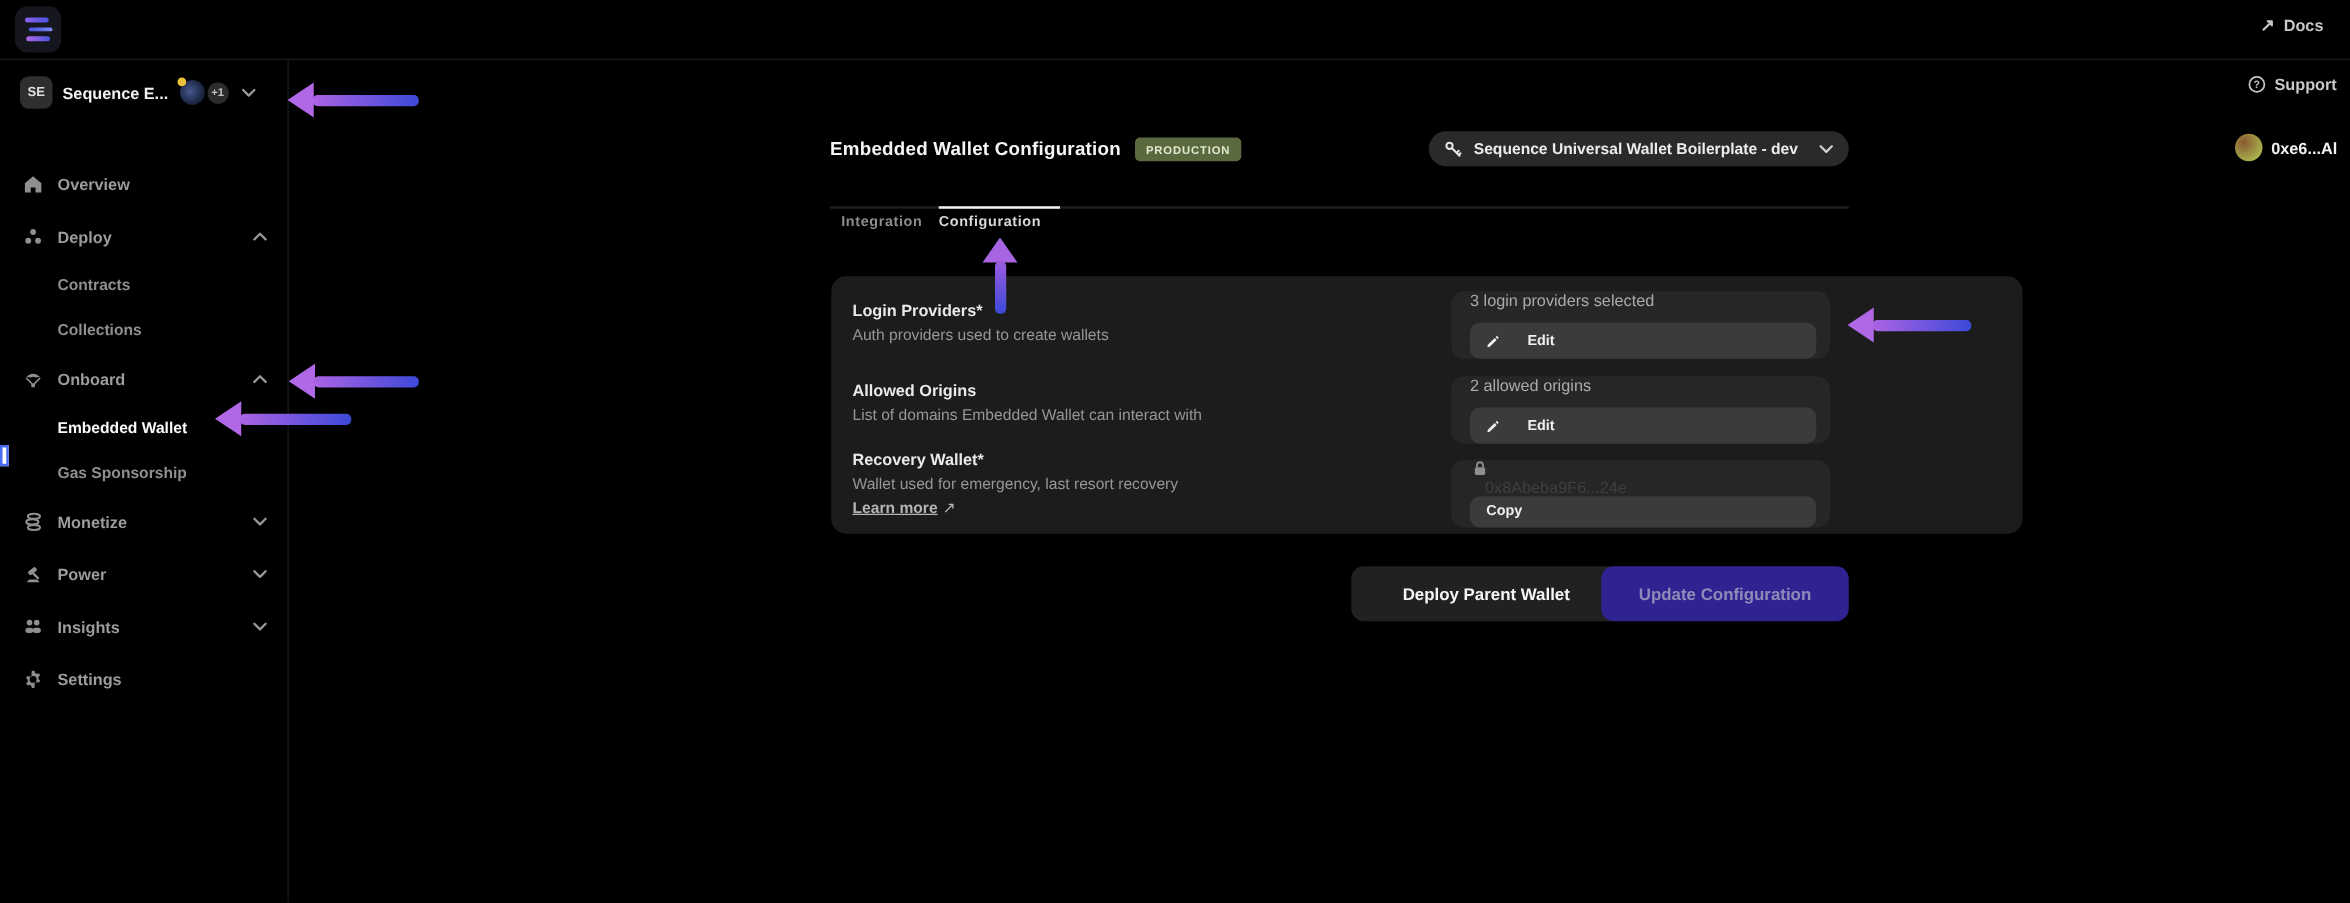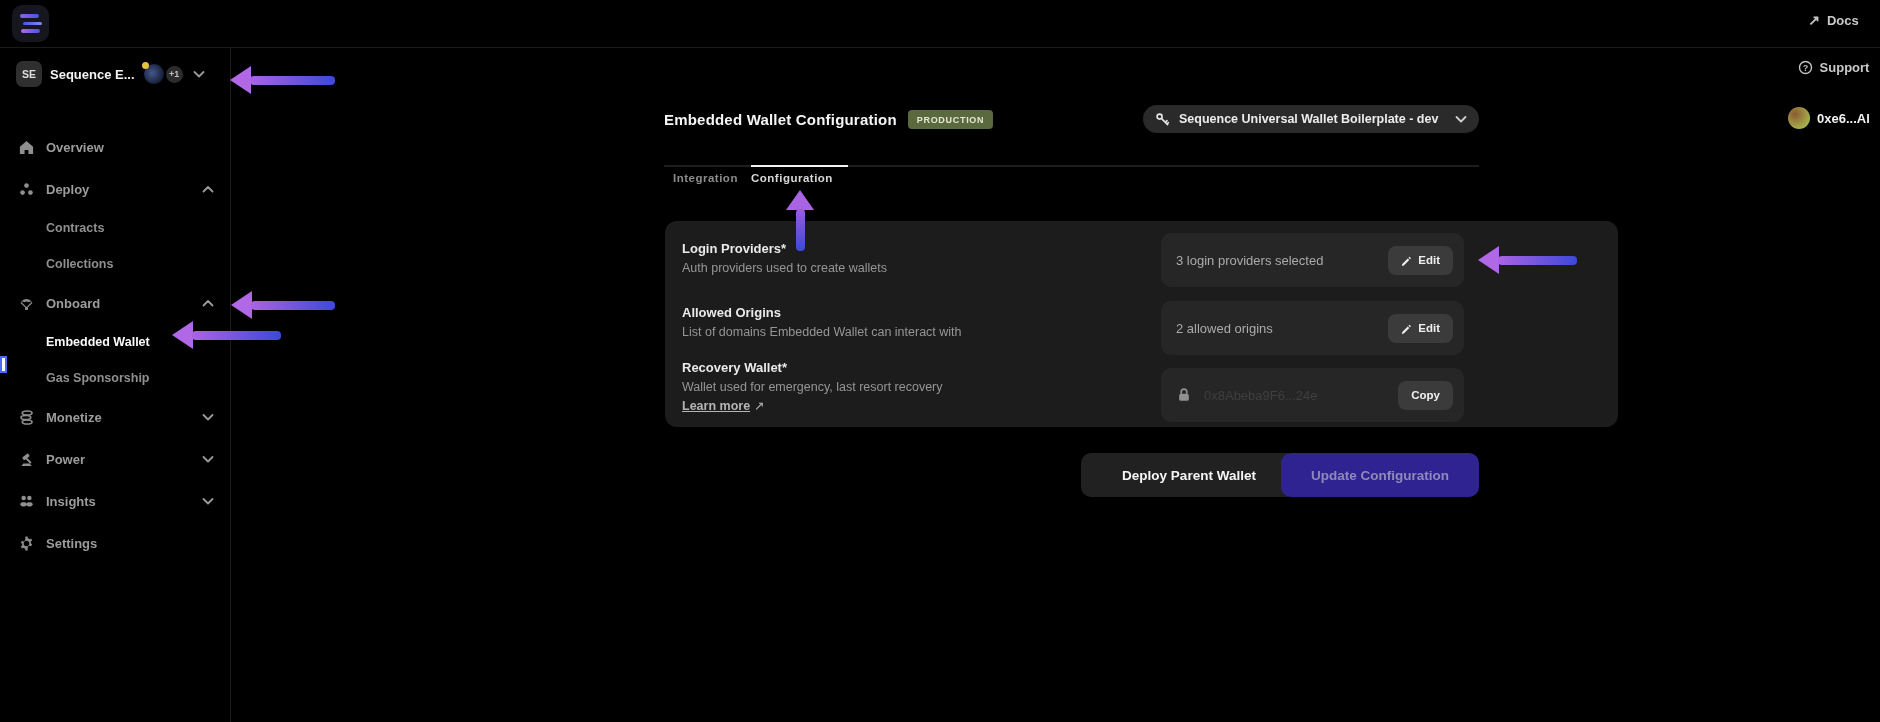--- a/index.html
+++ b/index.html
@@ -123,29 +123,29 @@
   }
   .cfg-group { position:absolute; left:17px; }
   .cfg-g1 { top:20px; } .cfg-g2 { top:84px; } .cfg-g3 { top:139px; }
   .cfg-title { font-size:13px; font-weight:bold; color:#eaeaea; }
   .cfg-desc { font-size:12.5px; color:#969696; margin-top:5px; }
   .cfg-link-row { margin-top:4px; font-size:12.5px; color:#b5b5b5; display:flex; gap:4px; align-items:center; }
   .cfg-link { text-decoration:underline; cursor:pointer; font-weight:bold; }
   .value-row {
     position:absolute; left:496px; width:303px; height:54px;
     background:#262626; border-radius:10px;
-    display:flex; align-items:center; padding:0 11px 0 15px;
+    display:flex; padding:0 11px 0 15px;flex-direction:column;
   }
   .vr1 { top:12px; } .vr2 { top:80px; } .vr3 { top:147px; }
   .value-text { font-size:13px; color:#ababab; flex:1; }
   .masked-text { font-size:13px; color:#3f3f3f; margin-left:12px; flex:1; }
   .pill-btn {
     height:29px; padding:0 13px; background:#3b3b3b; border-radius:8px; border:none;
     font-family:inherit; font-size:11.5px; font-weight:bold; color:#f0f0f0;
-    display:flex; align-items:center; gap:6px; cursor:pointer;
+    display:flex; align-items:center; gap:22px; cursor:pointer;
   }
 
   .btn-row-deploy, .btn-row-update {
     position:absolute; top:405px; height:44px; border:none; border-radius:10px;
     font-family:inherit; font-size:13.5px; font-weight:bold; cursor:pointer;
     display:flex; align-items:center; justify-content:center;
   }
   .btn-row-deploy { left:853px; width:216px; background:#212121; color:#f5f5f5; }
   .btn-row-update { left:1053px; width:198px; background:#2e2391; color:#918ab8; }
 

